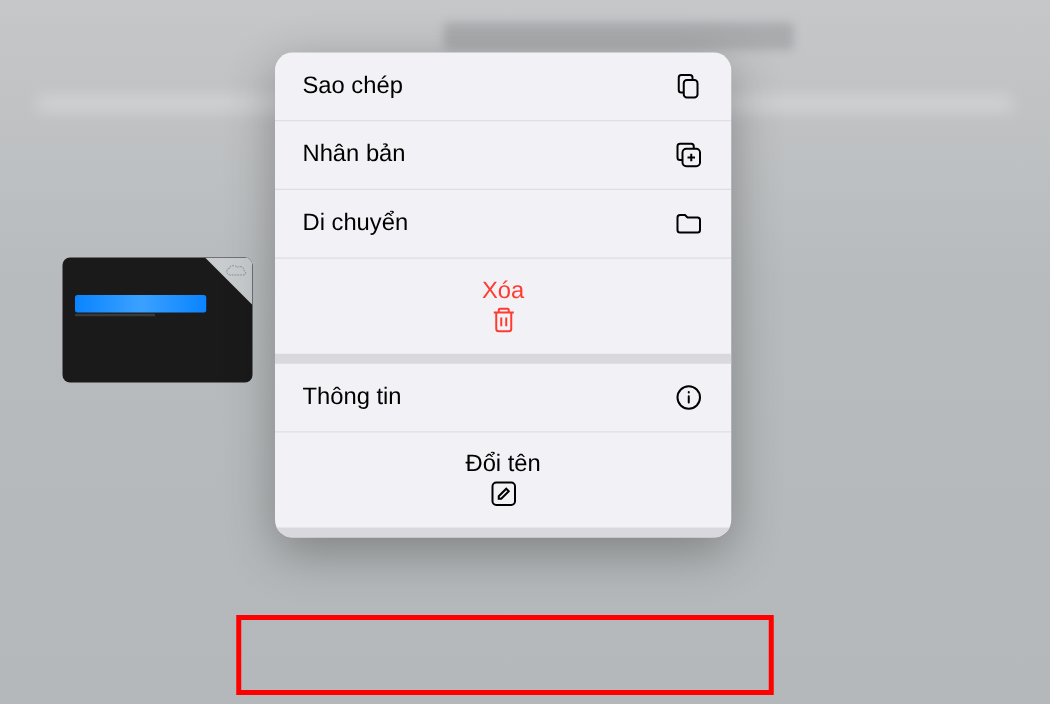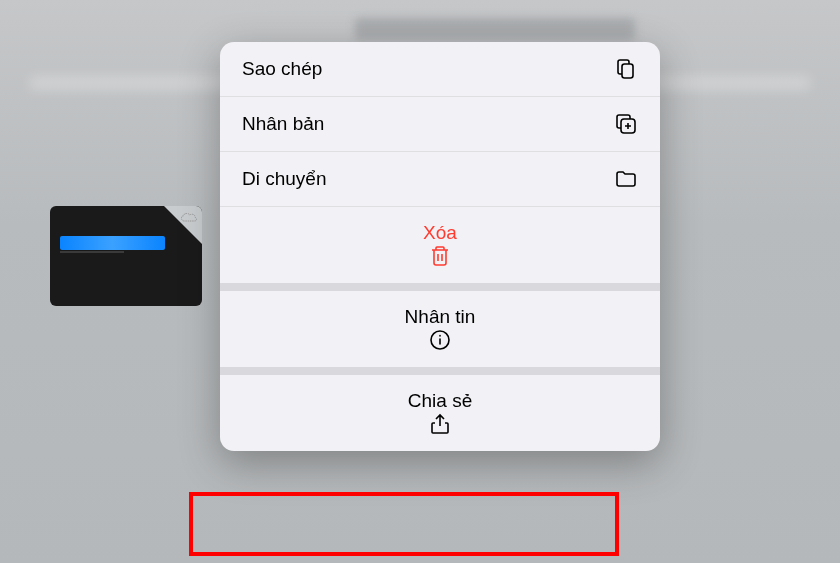--- a/index.html
+++ b/index.html
@@ -87,21 +87,21 @@
       right: 4px;
       width: 18px;
       height: 12px;
       z-index: 2;
     }
     
     .context-menu {
       position: absolute;
       top: 42px;
       left: 220px;
-      width: 440px;
+      width: 365px;
       background: #f2f2f6;
       border-radius: 14px;
       box-shadow: 0 12px 40px rgba(0, 0, 0, 0.3);
       overflow: hidden;
     }
     
     .menu-section {
       display: flex;
       flex-direction: column;
     }
@@ -219,38 +219,37 @@
             <path d="M4 6 L20 6 M8 6 L8 4 Q8 3 9 3 L15 3 Q16 3 16 4 L16 6 M6 6 L6 19 Q6 21 8 21 L16 21 Q18 21 18 19 L18 6 M10 10 L10 17 M14 10 L14 17"></path>
           </svg>
       </span>
     </div>
   </div>
 
   <div class="menu-divider"></div>
 
   <div class="menu-section">
     <div class="menu-item">
-      <span class="menu-item-label">Nhân tin</span>
+      <span class="menu-item-label">Thông tin</span>
       <span class="menu-icon">
         <svg viewBox="0 0 24 24">
             <circle cx="12" cy="12" r="9"></circle>
             <path d="M12 11 L12 16 M12 7.5 L12 8" stroke-linecap="round"></path>
           </svg>
       </span>
     </div>
+    <div class="menu-item">
+      <span class="menu-item-label">Đổi tên</span>
+      <span class="menu-icon">
+        <svg viewBox="0 0 24 24">
+            <rect x="3" y="3" width="18" height="18" rx="3"></rect>
+            <path d="M14 8 L16 10 L10 16 L8 16 L8 14 Z"></path>
+          </svg>
+      </span>
+    </div>
   </div>
 
   <div class="menu-divider"></div>
 
-  <div class="menu-section">
-    <div class="menu-item">
-      <span class="menu-item-label">Chia sẻ</span>
-      <span class="menu-icon">
-        <svg viewBox="0 0 24 24">
-            <path d="M12 3 L12 14 M8 7 L12 3 L16 7 M7 11 L5 11 Q4 11 4 12 L4 20 Q4 21 5 21 L19 21 Q20 21 20 20 L20 12 Q20 11 19 11 L17 11"></path>
-          </svg>
-      </span>
-    </div>
-  </div>
 
 </div>
 
 <div class="highlight-box"></div>
 
 </body></html>

